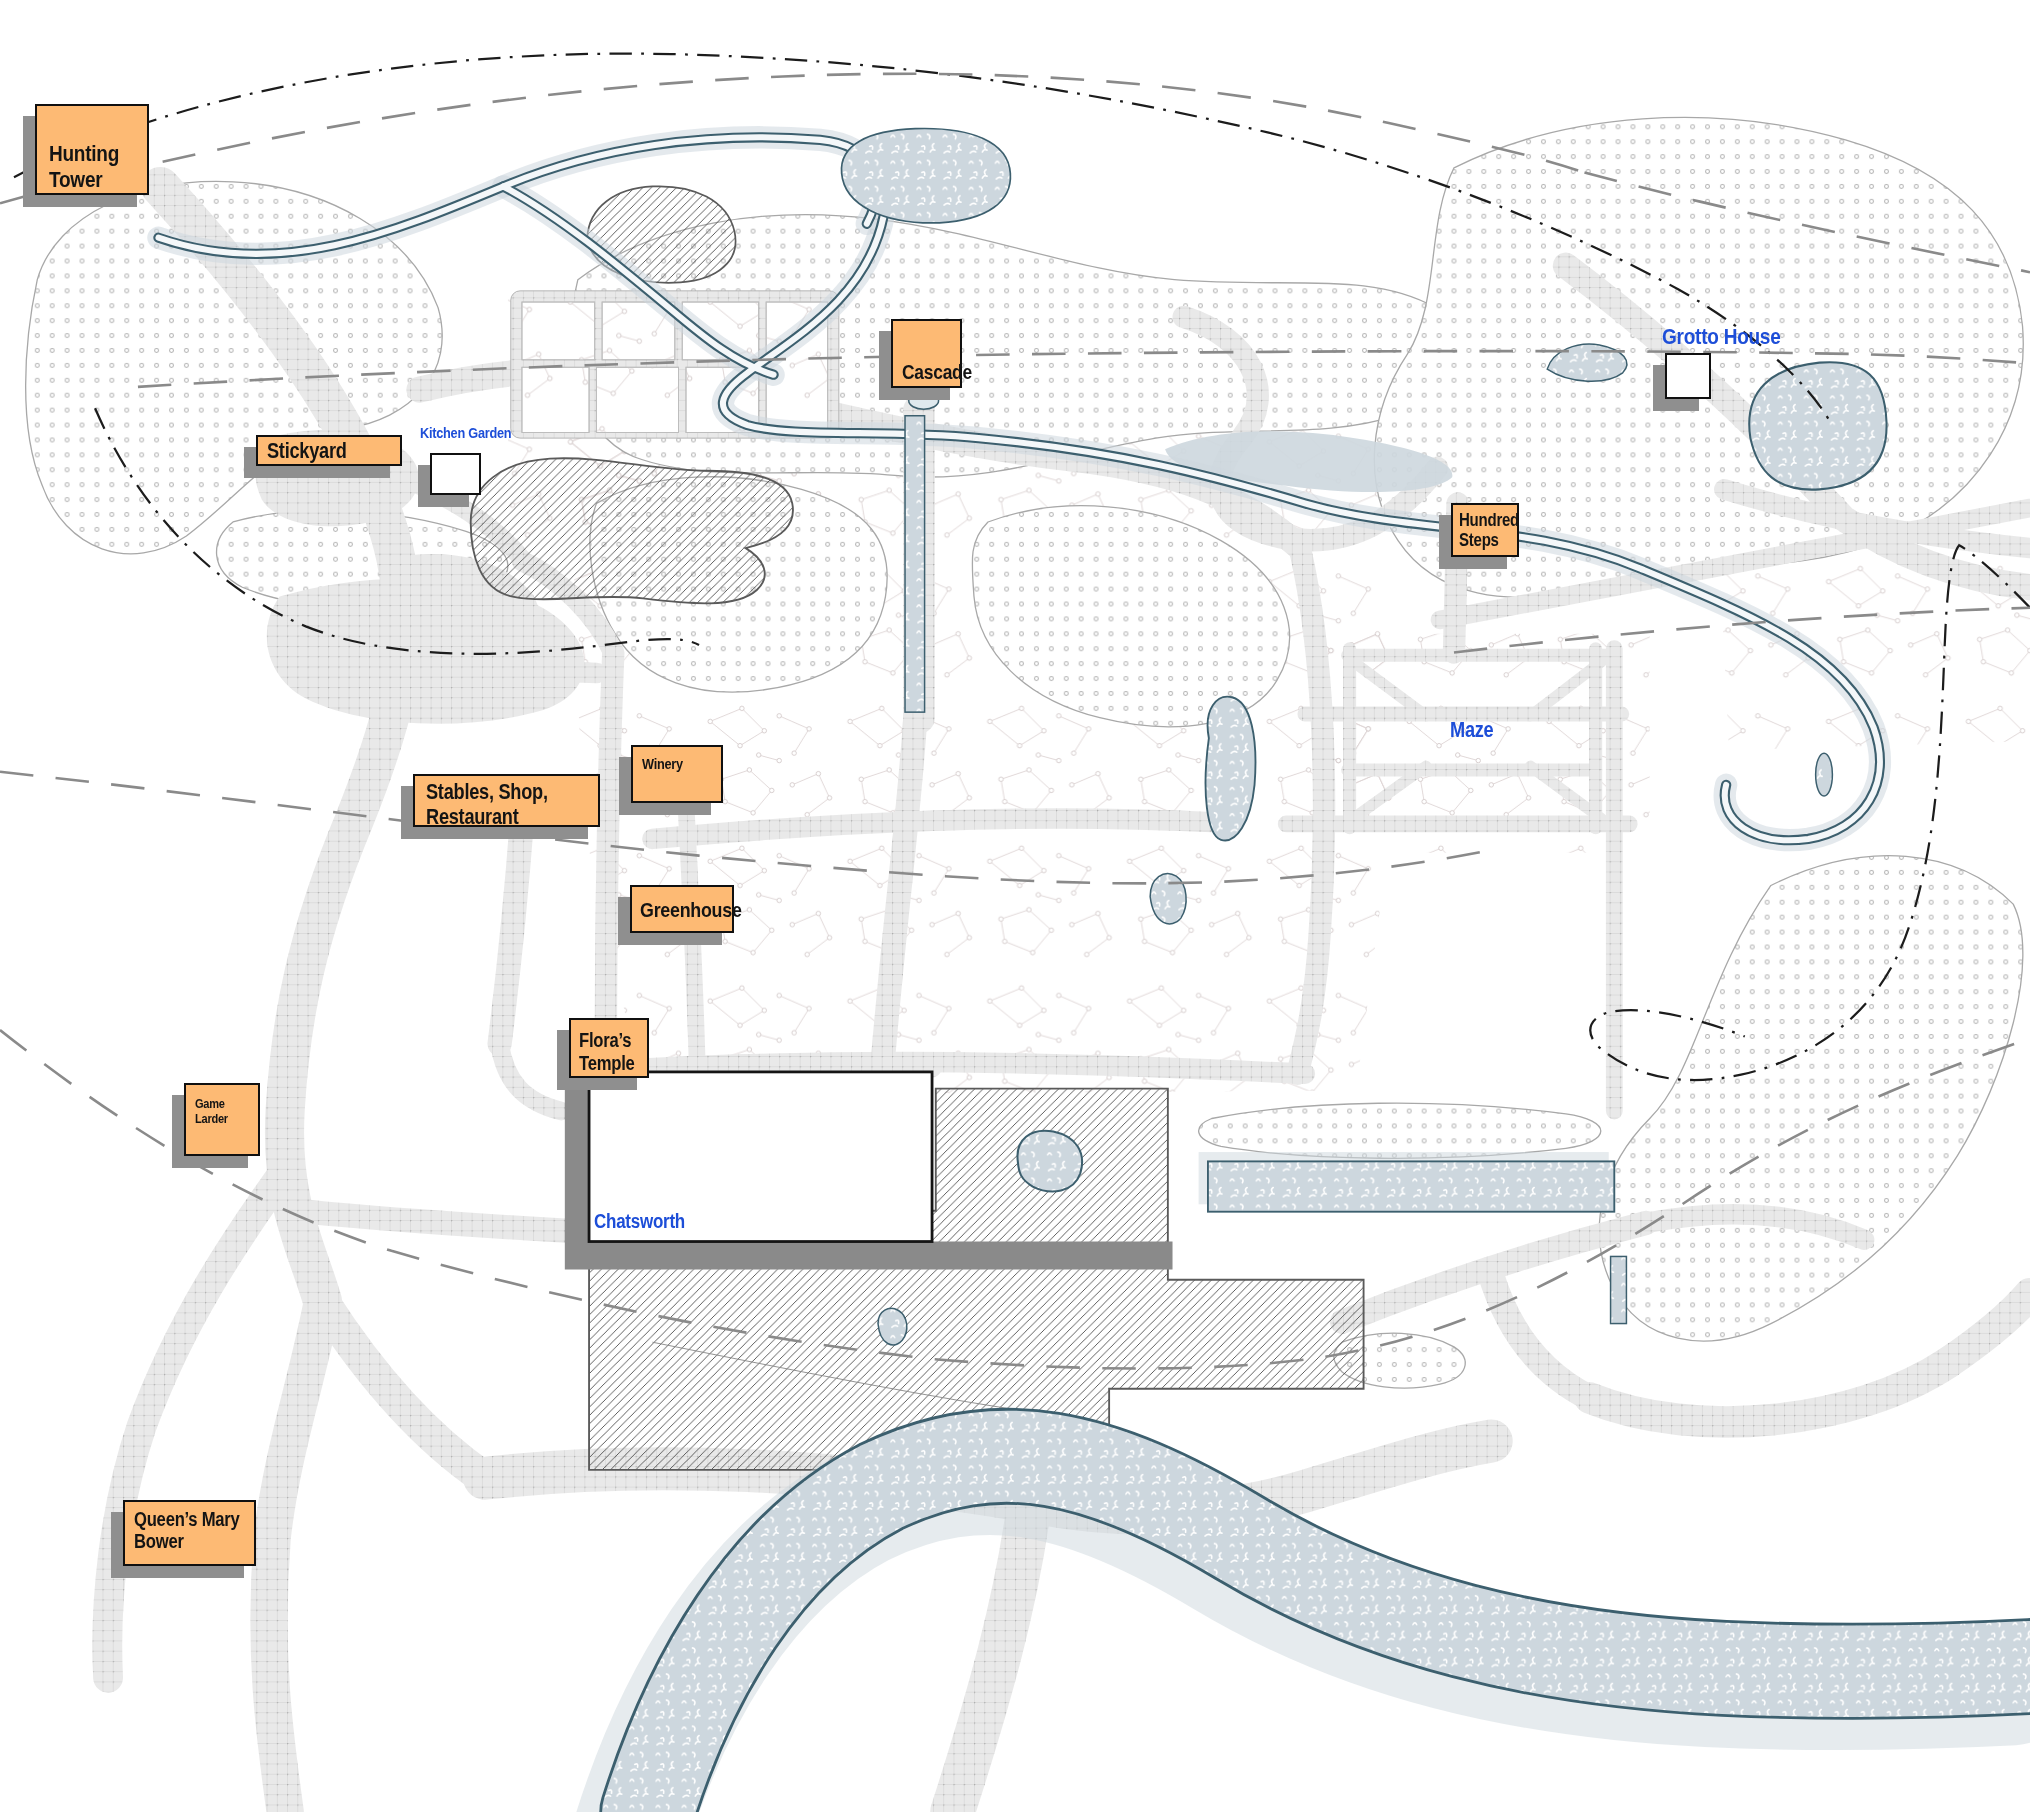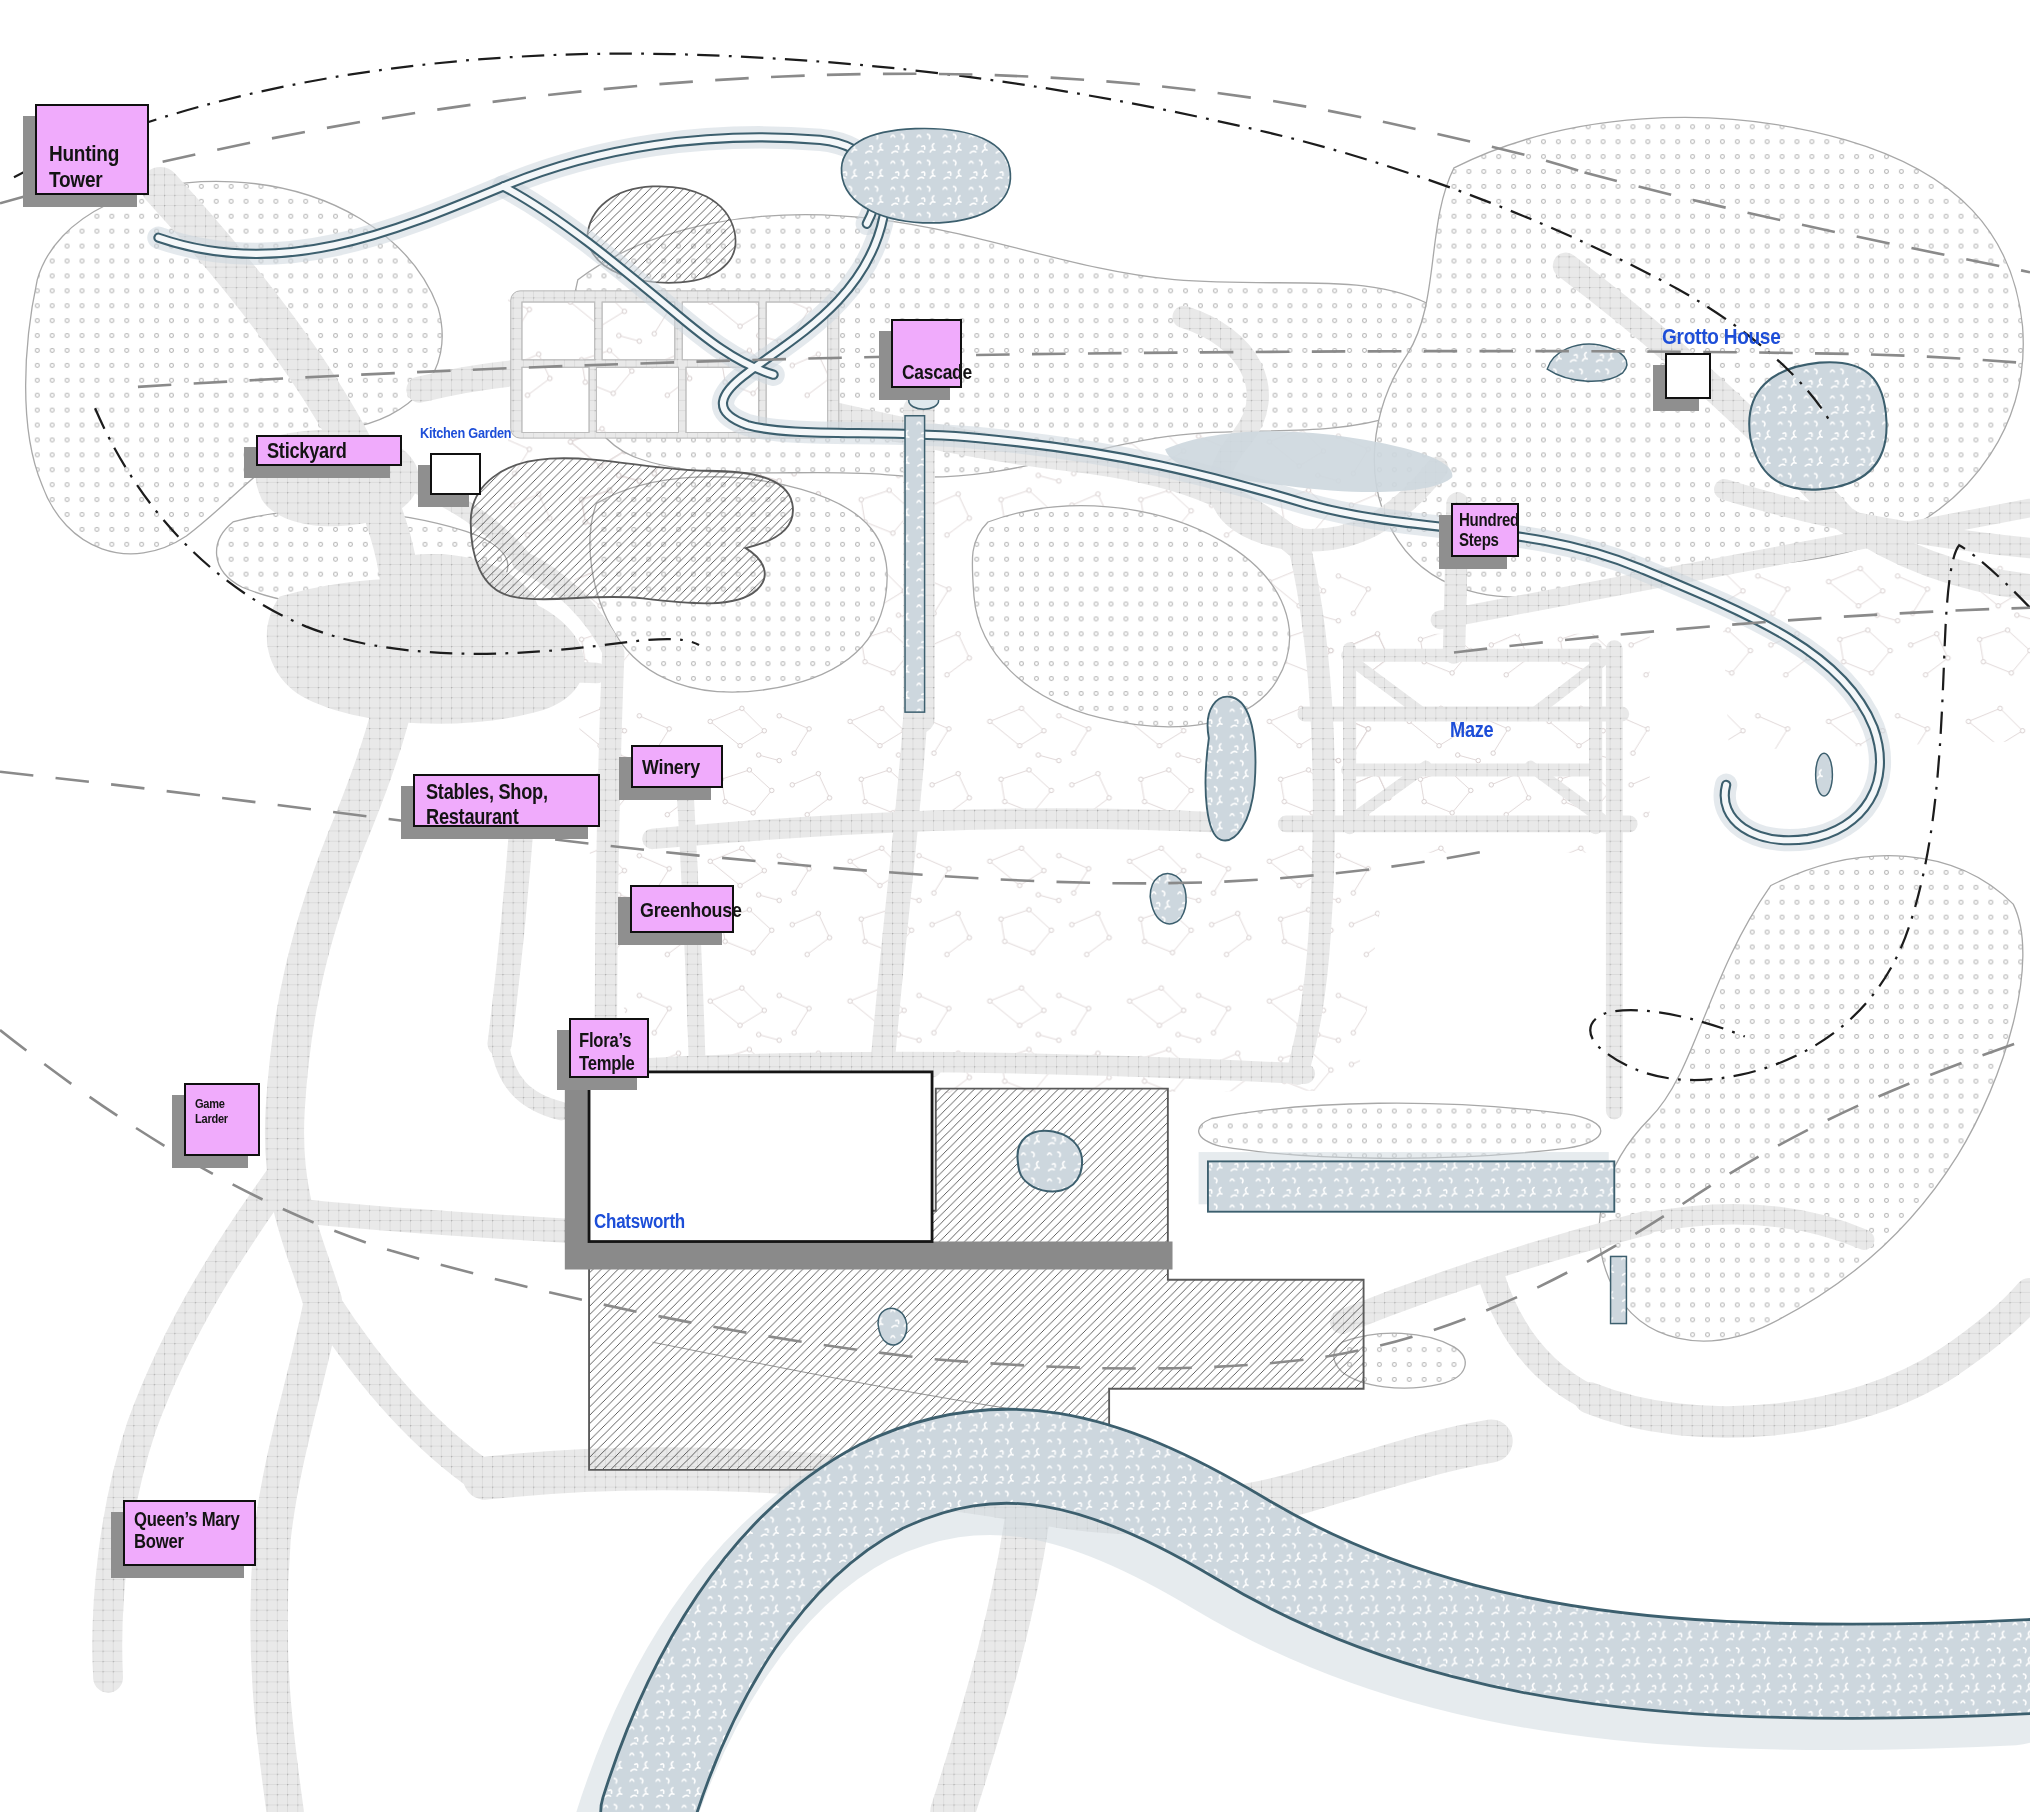--- a/index.html
+++ b/index.html
@@ -1,18 +1,18 @@
 <!DOCTYPE html>
 <html style="font-size:15px"><head>
 <meta charset="utf-8">
 <style>
   html,body{margin:0;padding:0;width:2030px;height:1812px;background:#ffffff;overflow:hidden;}
   #stage{position:relative;width:2030px;height:1812px;font-family:"Liberation Sans",sans-serif;}
   #mapsvg{position:absolute;left:0;top:0;}
-  .lbl{position:absolute;background:#f0abfc;border:2.8px solid #101010;box-shadow:-12px 12px 0 #8f8f8f;box-sizing:border-box;color:#141414;}
+  .lbl{position:absolute;background:#fdba74;border:2.8px solid #101010;box-shadow:-12px 12px 0 #8f8f8f;box-sizing:border-box;color:#141414;}
   .lbl .t,.plain .t{display:inline-block;white-space:pre;font-weight:700;line-height:1.16;letter-spacing:-0.3px;transform:scaleX(.85);transform-origin:0 0;}
   .plain{position:absolute;color:#1d4ed8;background:transparent;border:none;box-shadow:none;}
   .marker{position:absolute;background:#ffffff;border:2.8px solid #101010;box-shadow:-12px 12px 0 #8f8f8f;box-sizing:border-box;}
 </style>
 </head>
 <body>
 
 <div id="stage">
 
 <svg id="mapsvg" width="2030" height="1812" viewBox="0 0 2178 1944">
@@ -224,21 +224,21 @@
 <div class="marker" style="left:1665px;top:353px;width:46px;height:46px"></div>
 
 <div class="lbl" style="left:35px;top:104px;width:114px;height:91px;padding:35px 0 0 12px;font-size:22.4px"><span class="t">Hunting
 Tower</span></div>
 <div class="lbl" style="left:256px;top:435px;width:146px;height:31px;padding:1.9px 0 0 9.3px;font-size:21.4px"><span class="t">Stickyard</span></div>
 <div class="plain" style="left:420px;top:424px;font-size:15px"><span class="t">Kitchen Garden</span></div>
 <div class="lbl" style="left:891px;top:319px;width:71px;height:69px;padding:39px 0 0 9px;font-size:20.5px"><span class="t">Cascade</span></div>
 <div class="plain" style="left:1662px;top:324px;font-size:22.4px"><span class="t">Grotto House</span></div>
 <div class="lbl" style="left:1451px;top:503px;width:68px;height:54px;padding:4.7px 0 0 5.6px;font-size:17.7px"><span class="t">Hundred
 Steps</span></div>
-<div class="lbl" style="left:631px;top:745px;width:92px;height:43px;padding:7.5px 0 0 9.3px;font-size:21px"><span class="t">Winery</span></div>
+<div class="lbl" style="left:631px;top:745px;width:92px;height:58px;padding:7.5px 0 0 9.3px;font-size:15px"><span class="t">Winery</span></div>
 <div class="plain" style="left:1450px;top:718px;font-size:21.4px"><span class="t">Maze</span></div>
 <div class="lbl" style="left:413px;top:774px;width:187px;height:53px;padding:3.7px 0 0 11.2px;font-size:21.4px"><span class="t">Stables, Shop,
 Restaurant</span></div>
 <div class="lbl" style="left:630px;top:885px;width:104px;height:48px;padding:11.2px 0 0 8.4px;font-size:21px"><span class="t">Greenhouse</span></div>
 <div class="lbl" style="left:569px;top:1018px;width:80px;height:60px;padding:9.3px 0 0 8.4px;font-size:19.6px"><span class="t">Flora’s
 Temple</span></div>
 <div class="lbl" style="left:184px;top:1083px;width:76px;height:73px;padding:11.2px 0 0 9.3px;font-size:13px"><span class="t">Game
 Larder</span></div>
 <div class="plain" style="left:594px;top:1210px;font-size:20px"><span class="t">Chatsworth</span></div>
 <div class="lbl" style="left:123px;top:1500px;width:133px;height:66px;padding:5.6px 0 0 9.3px;font-size:19.6px"><span class="t">Queen’s Mary

